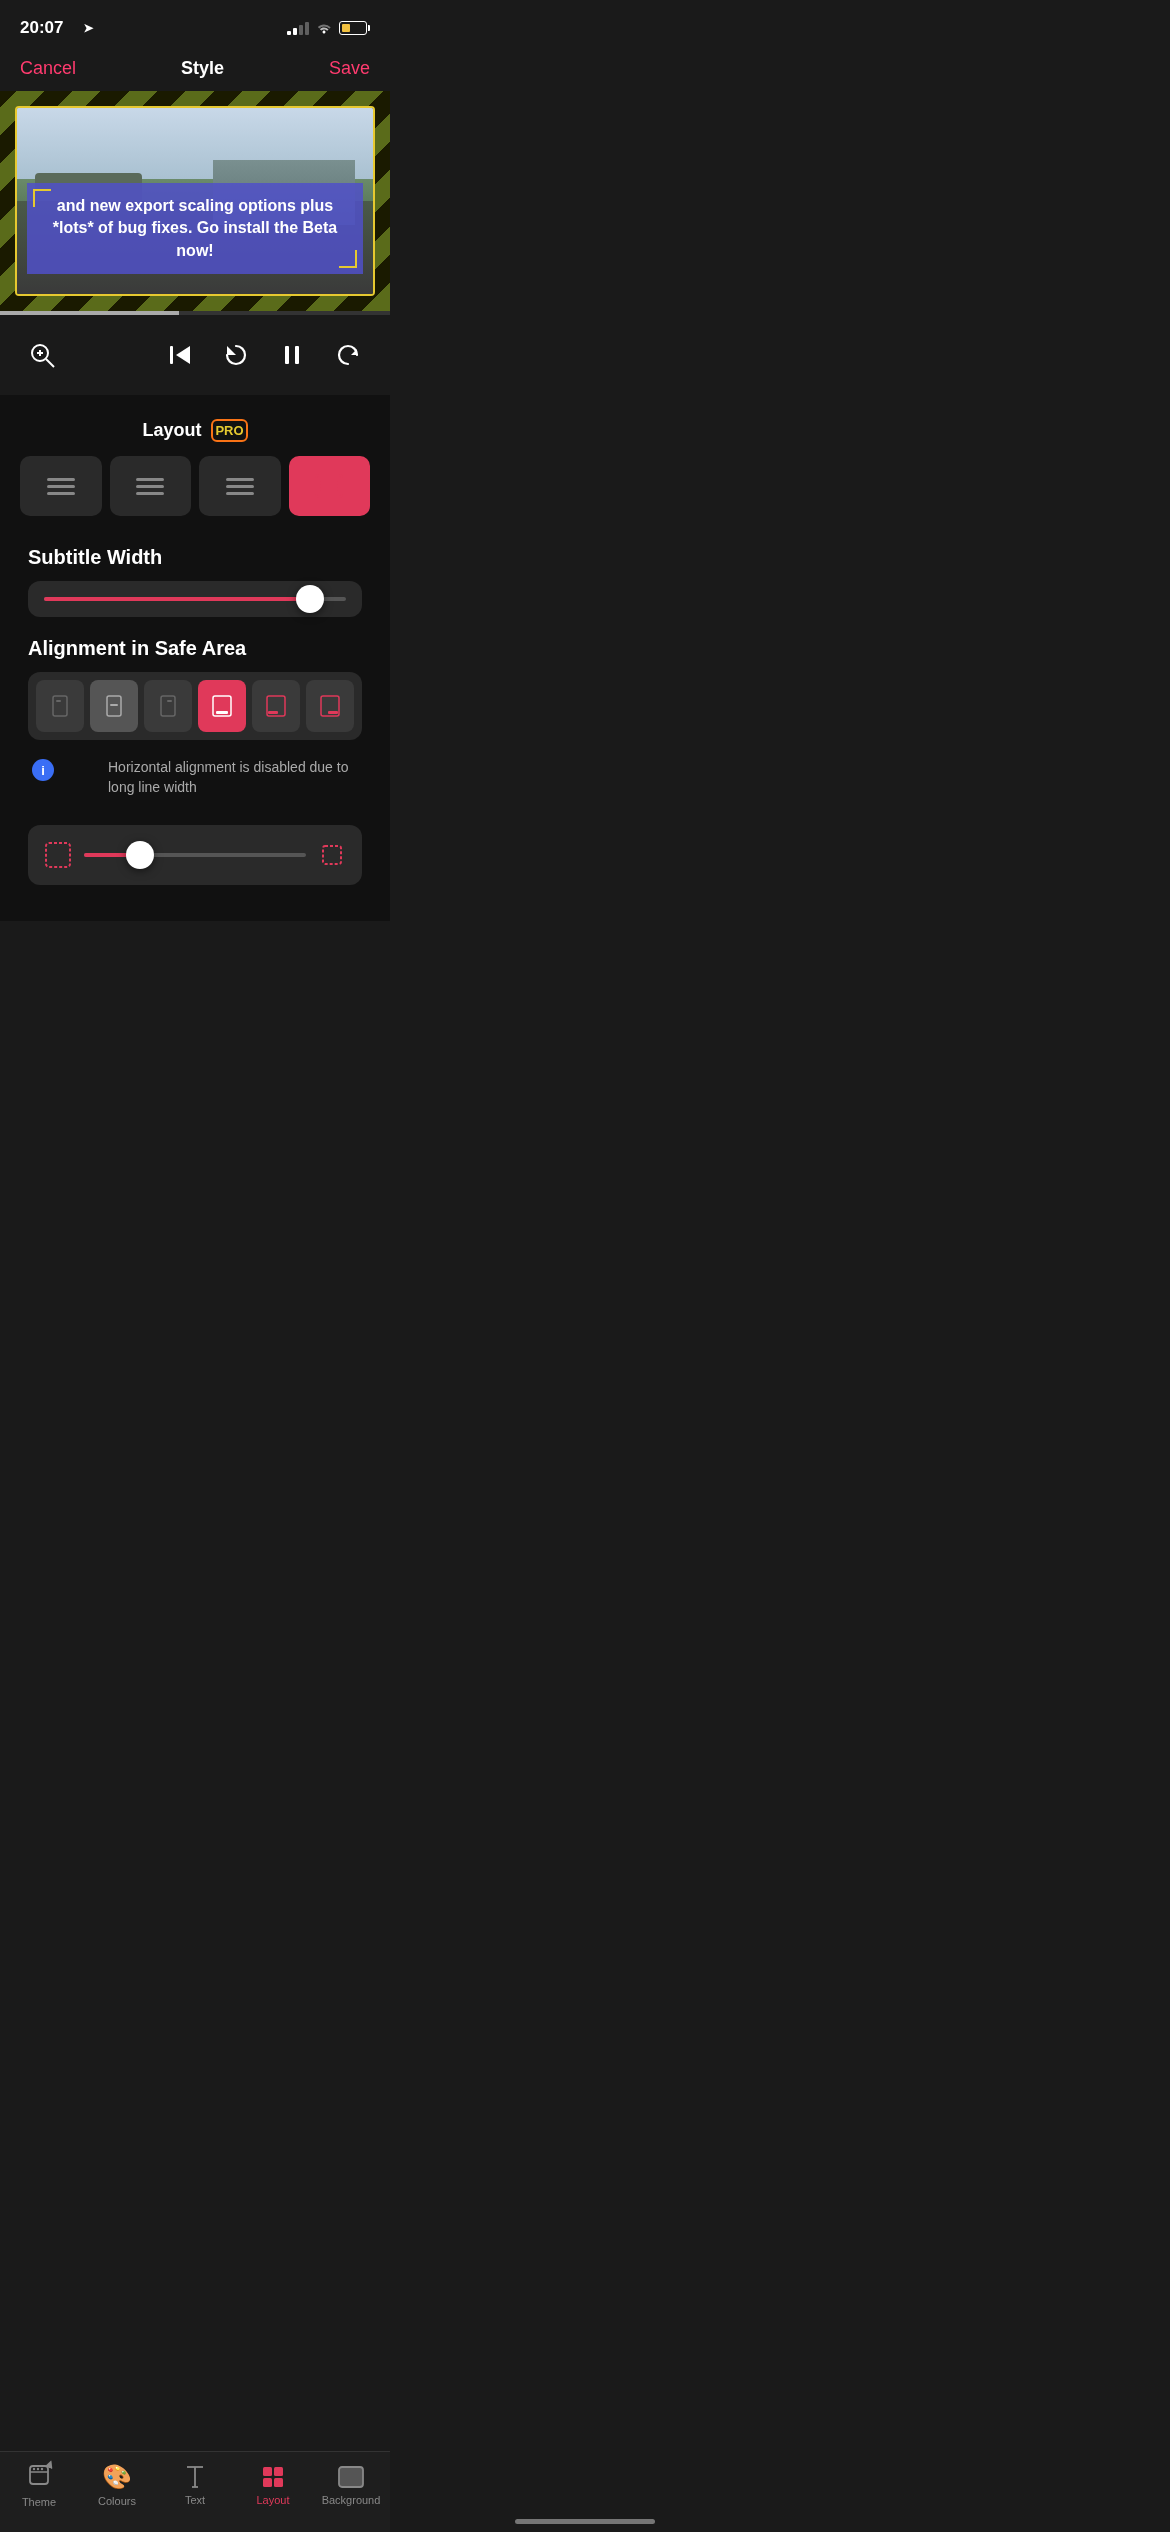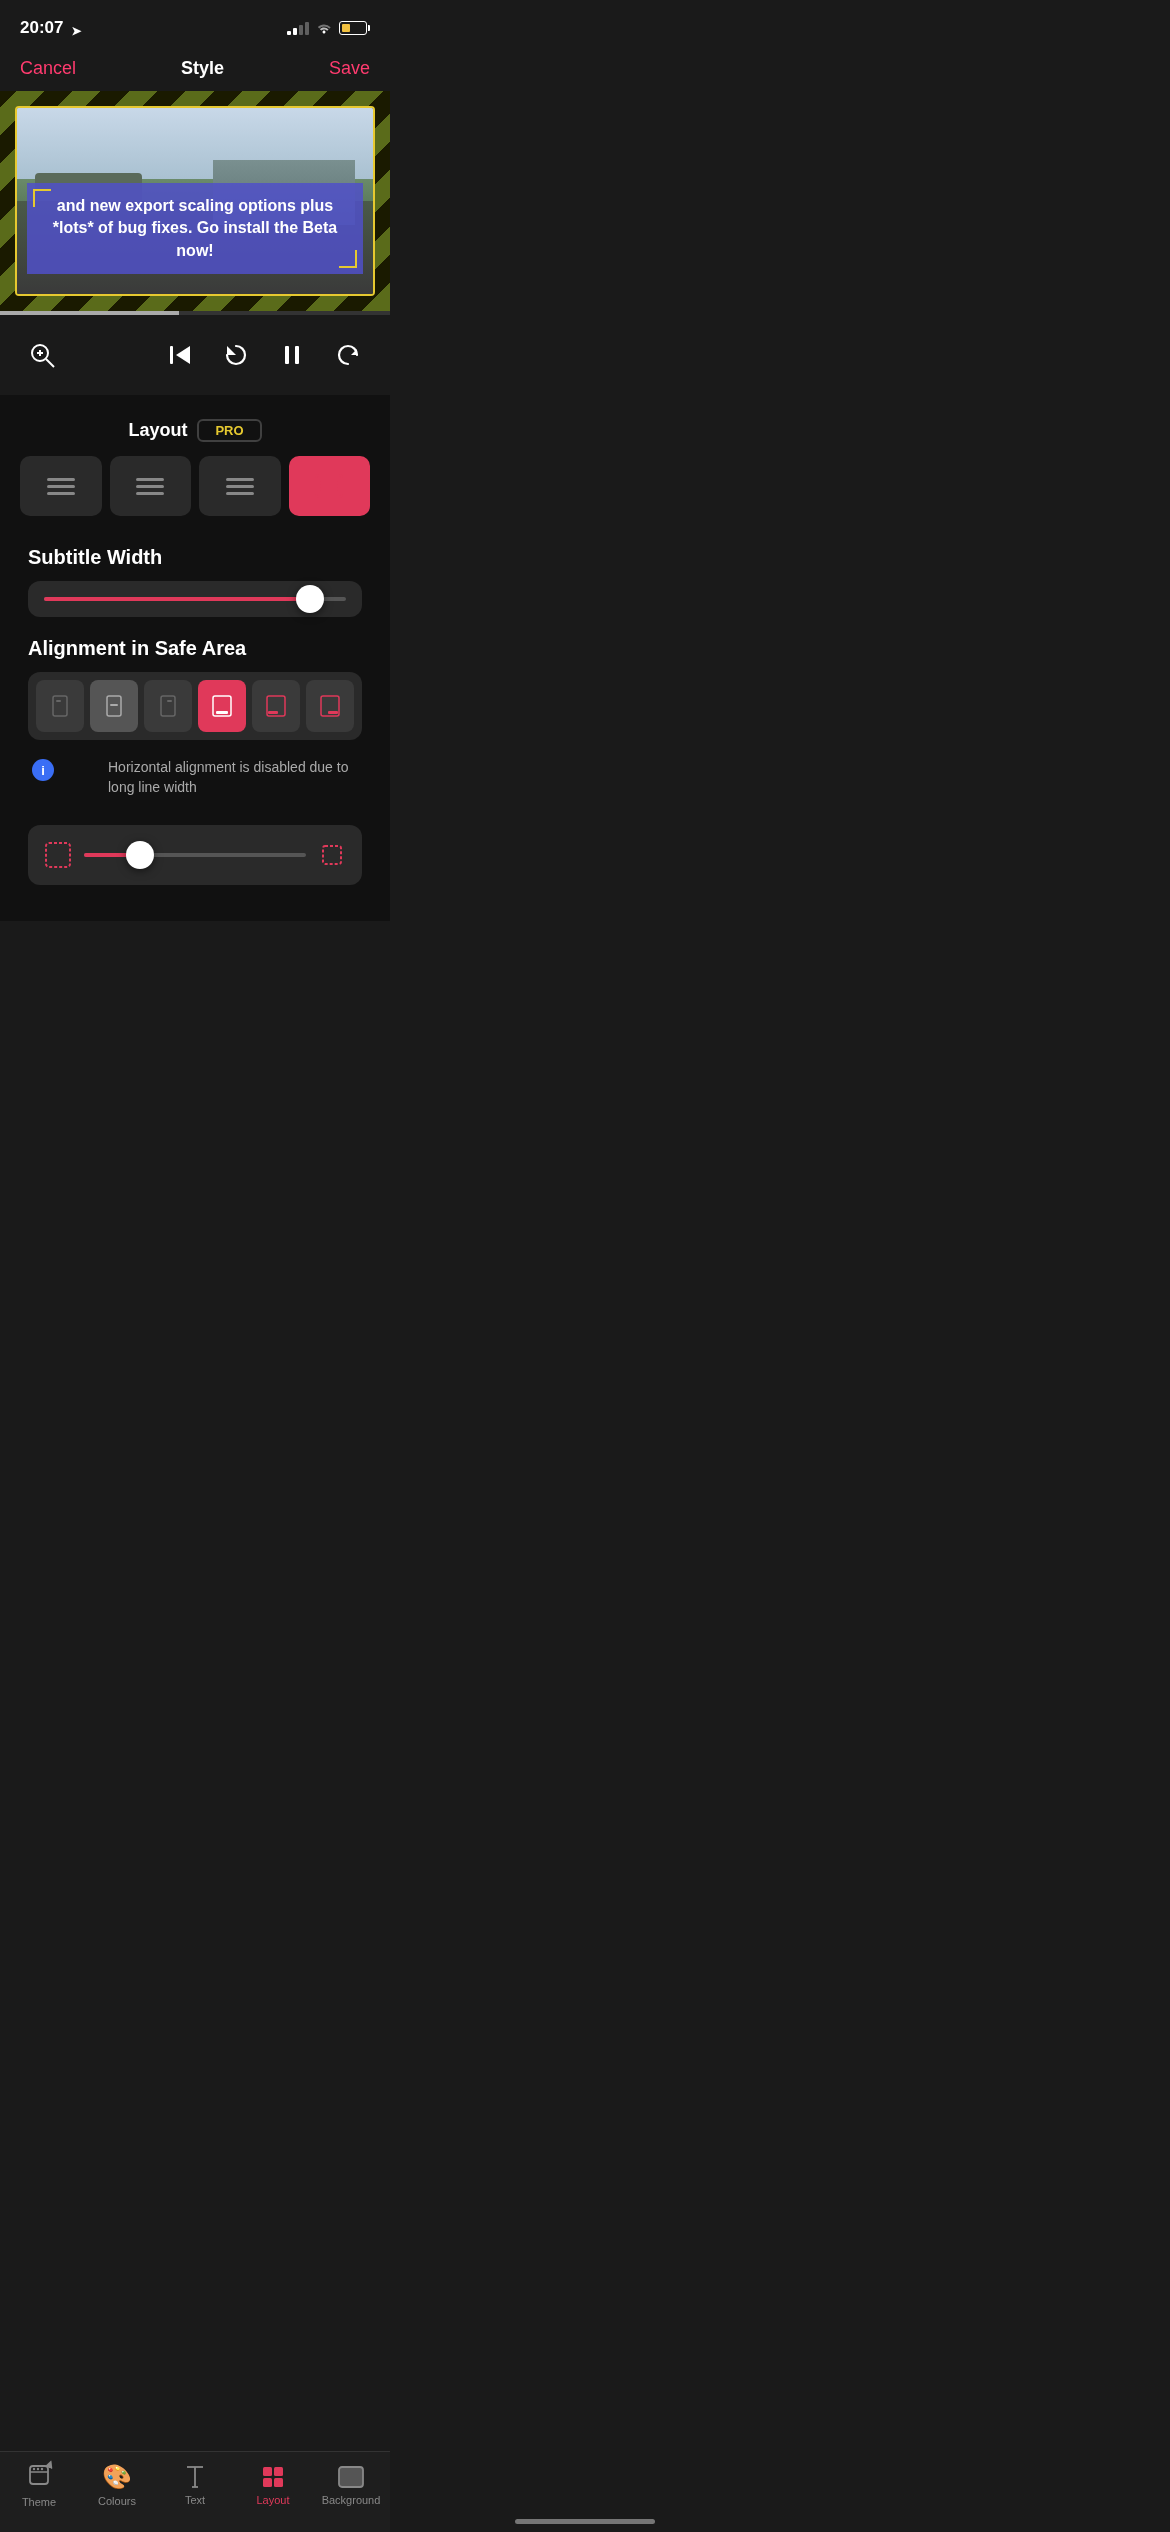--- a/index.html
+++ b/index.html
@@ -20,22 +20,22 @@
       justify-content: space-between;
       align-items: center;
       padding: 14px 20px 8px;
       height: 50px;
     }
     .status-time {
       font-size: 17px;
       font-weight: 600;
       color: #fff;
       display: flex;
-      align-items: flex-end;
-      gap: 8px;
+      align-items: center;
+      gap: 20px;
     }
     .status-icons {
       display: flex;
       align-items: center;
       gap: 6px;
     }
     .signal-bars {
       display: flex;
       align-items: flex-end;
       gap: 2px;
@@ -212,23 +212,23 @@
       gap: 10px;
       padding: 14px 20px 10px;
       background: #111;
     }
     .layout-title {
       font-size: 18px;
       font-weight: 700;
       color: #fff;
     }
     .pro-badge {
-      border: 2px solid #404040;
+      border: 2px solid #f97316;
       border-radius: 6px;
-      padding: 2px 16px;
+      padding: 2px 2px;
       color: #e6c930;
       font-size: 13px;
       font-weight: 700;
     }
 
     
     .layout-icons-row {
       display: flex;
       gap: 8px;
       padding: 4px 20px 14px;

